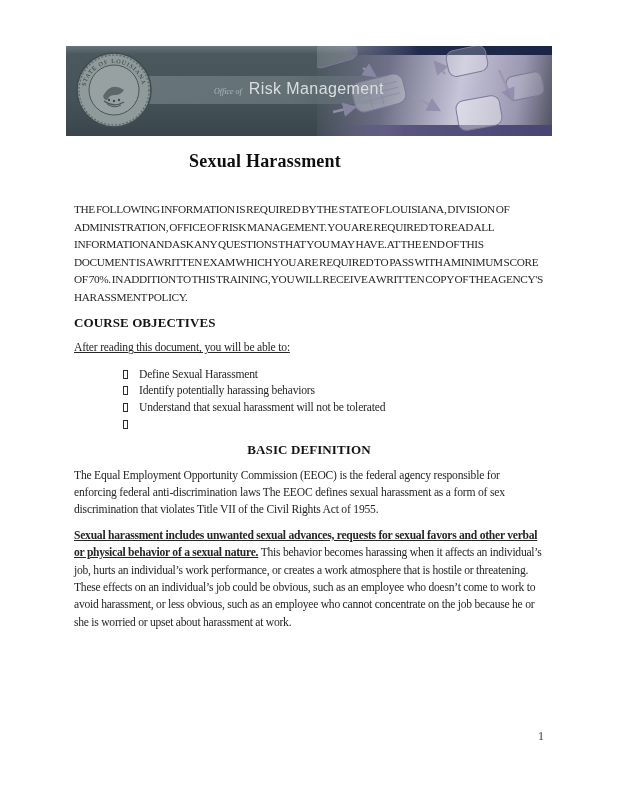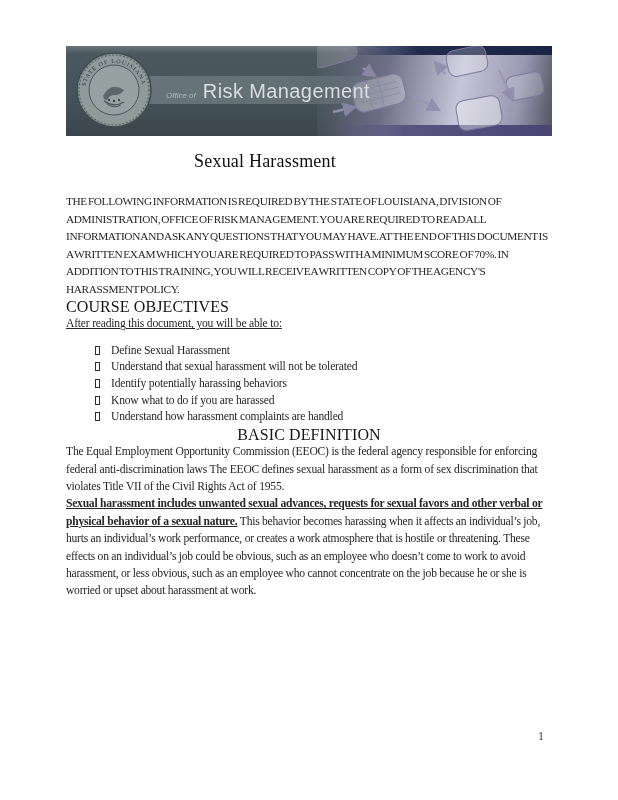--- a/index.html
+++ b/index.html
@@ -43,44 +43,44 @@
     background: linear-gradient(90deg,
       rgba(130,144,150,0) 0%,
       rgba(130,144,150,0.55) 12%,
       rgba(122,136,142,0.55) 62%,
       rgba(122,136,142,0) 100%);
   }
   .band-text {
     position: absolute; left: 100px; top: 34px;
     display: flex; align-items: baseline; gap: 7px; white-space: nowrap;
   }
-  .office-prefix { font-style: italic; font-size: 8px; color: #aeb8bc; font-family: Liberation Sans, sans-serif; }
-  .office-title  { font-family: "Liberation Sans", sans-serif; font-size: 20px; color: #d9dee0; letter-spacing: 0.4px; }
+  .office-prefix { font-style: italic; font-size: 8px; color: #aeb8bc; font-family: Liberation Serif, serif; margin-left: 48px; }
+  .office-title  { font-family: "Liberation Sans", sans-serif; font-size: 16px; color: #d9dee0; letter-spacing: 0.4px; }
   .seal { position: absolute; left: 8px; top: 4px; width: 80px; height: 80px; }
 
   
   .doc-title {
     position: absolute; top: 151px; left: 0; width: 530px;
-    text-align: center; font-size: 18px; font-weight: normal; color: #101010;
+    text-align: center; font-size: 18px; font-weight: bold; color: #101010;
     letter-spacing: 0.2px;
   }
   .content {
     position: absolute; left: 66px; top: 193px; width: 486px;
     font-size: 11.6px; line-height: 17.4px; letter-spacing: -0.2px;
   }
-  .content p { margin: 0; }
+  .content p { margin: 8px; }
   .intro { font-size: 11.3px; letter-spacing: -0.35px; word-spacing: -1.5px; line-height: 17.5px; }
   .heading {
-    font-size: 16px; font-weight: normal; color: #141414;
+    font-size: 13px; font-weight: bold; color: #141414;
     margin: 0; letter-spacing: 0.1px;
   }
   .h-course { margin-top: 36px; }
   .lead { margin-top: 14px; text-decoration: underline; }
   .objectives { list-style: none; margin: 10px 0 0 0; padding: 0 0 0 29px; }
-  .objectives li { line-height: 16.6px; }
+  .objectives li { line-height: 16.6px; margin-left: 28px; }
   .tofu {
     display: inline-block; width: 5px; height: 9px;
     border: 1px solid #2e2e2e; margin-right: 11px; vertical-align: -1px;
   }
   .h-basic { margin-top: 9px; text-align: center; }
   .p-eeoc { margin-top: 11px; }
   .p-def  { margin-top: 8px; letter-spacing: -0.25px; }
   .p-unlawful { margin-top: 9px; font-weight: bold; letter-spacing: -0.25px; }
   .b { font-weight: bold; text-decoration: underline; }
 
@@ -165,34 +165,31 @@
     <p class="heading h-course">COURSE OBJECTIVES</p>
     <p class="lead">After reading this document, you will be able to:</p>
 
     <ul class="objectives">
 
         <li>
           <span class="tofu"></span><span>Define Sexual Harassment</span>
         </li>
 
         <li>
+          <span class="tofu"></span><span>Identify potentially harassing behaviors</span>
+        </li>
+
+        <li>
           <span class="tofu"></span><span>Understand that sexual harassment will not be tolerated</span>
         </li>
 
         <li>
-          <span class="tofu"></span><span>Identify potentially harassing behaviors</span>
+          <span class="tofu"></span>
         </li>
 
-        <li>
-          <span class="tofu"></span><span>Know what to do if you are harassed</span>
-        </li>
-
-        <li>
-          <span class="tofu"></span><span>Understand how harassment complaints are handled</span>
-        </li>
       </ul>
 
     <p class="heading h-basic">BASIC DEFINITION</p>
     <p class="p-eeoc">The Equal Employment Opportunity Commission (EEOC) is the federal agency responsible for enforcing federal anti-discrimination laws  The EEOC defines sexual harassment as a form of sex discrimination that violates Title VII of the Civil Rights Act of 1955.</p>
     <p class="p-def"><span class="b">Sexual harassment includes unwanted sexual advances, requests for sexual favors and other verbal or physical behavior of a sexual nature.</span> <span>This behavior becomes harassing when it affects an individual’s job, hurts an individual’s work performance, or creates a work atmosphere that is hostile or threatening. These effects on an individual’s job could be obvious, such as an employee who doesn’t come to work to avoid harassment, or less obvious, such as an employee who cannot concentrate on the job because he or she is worried or upset about harassment at work.</span></p>
   </div>
 
   <div class="pagenum">1</div>
 
 </div>

